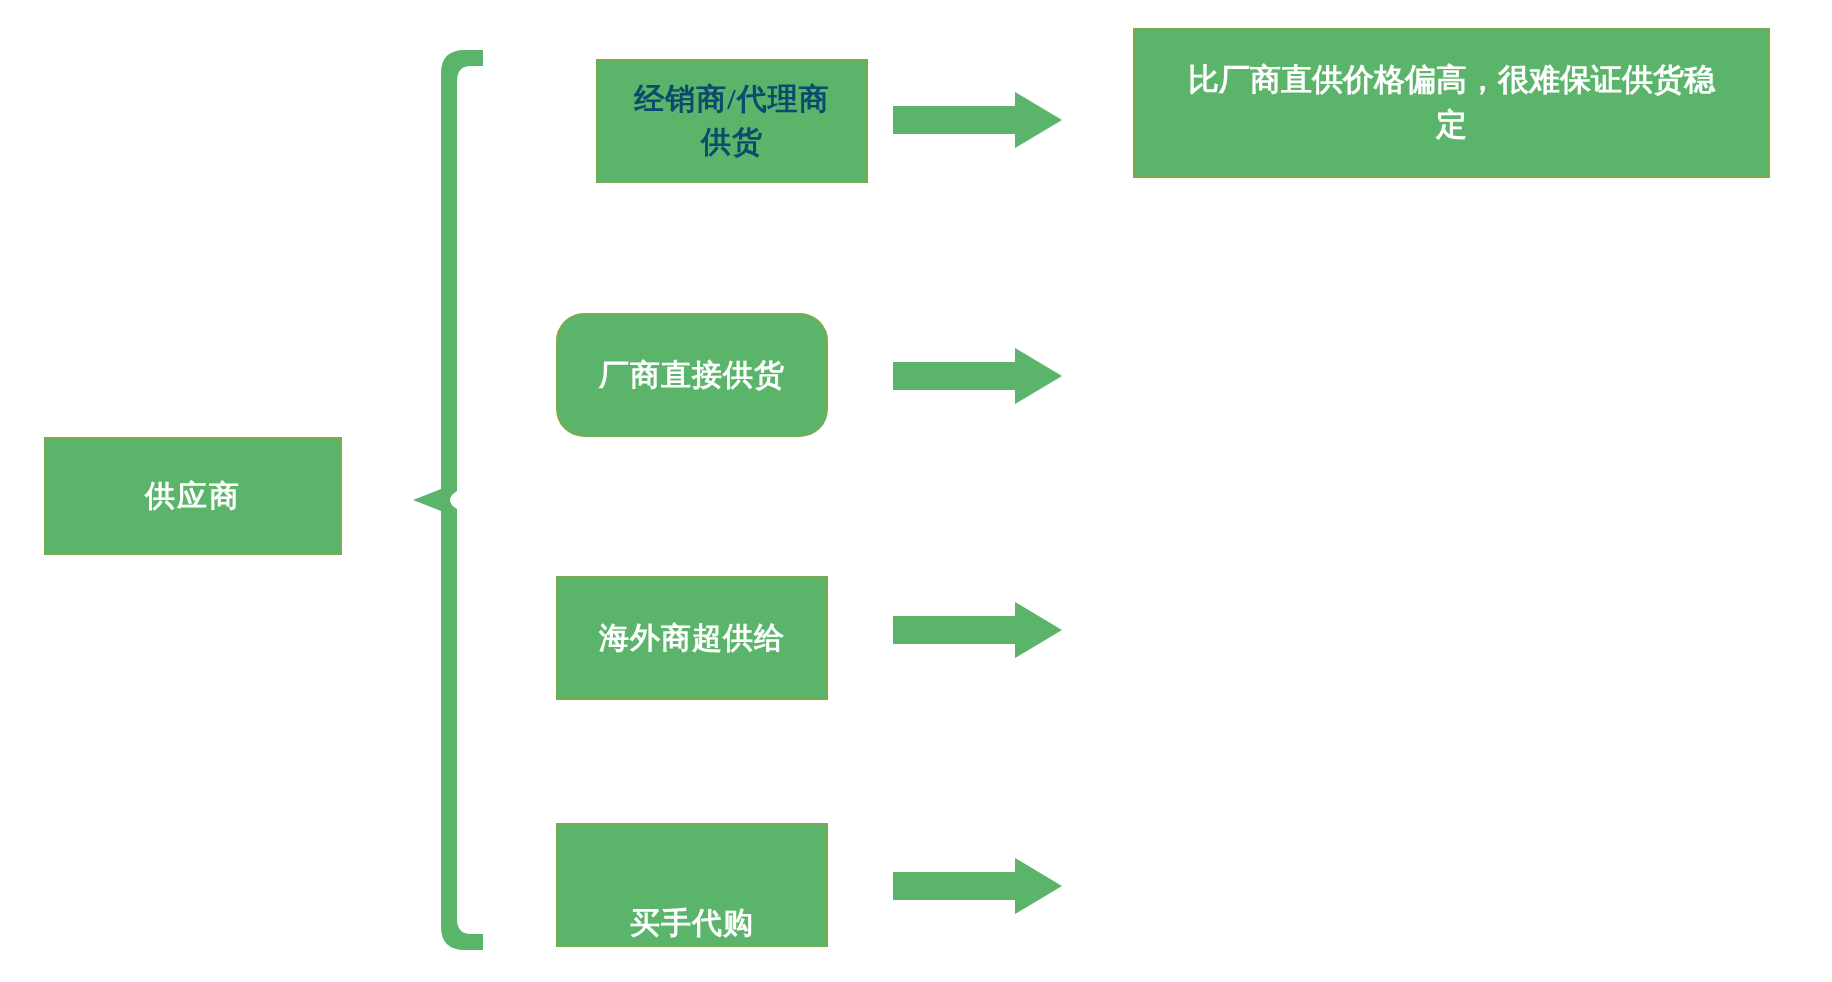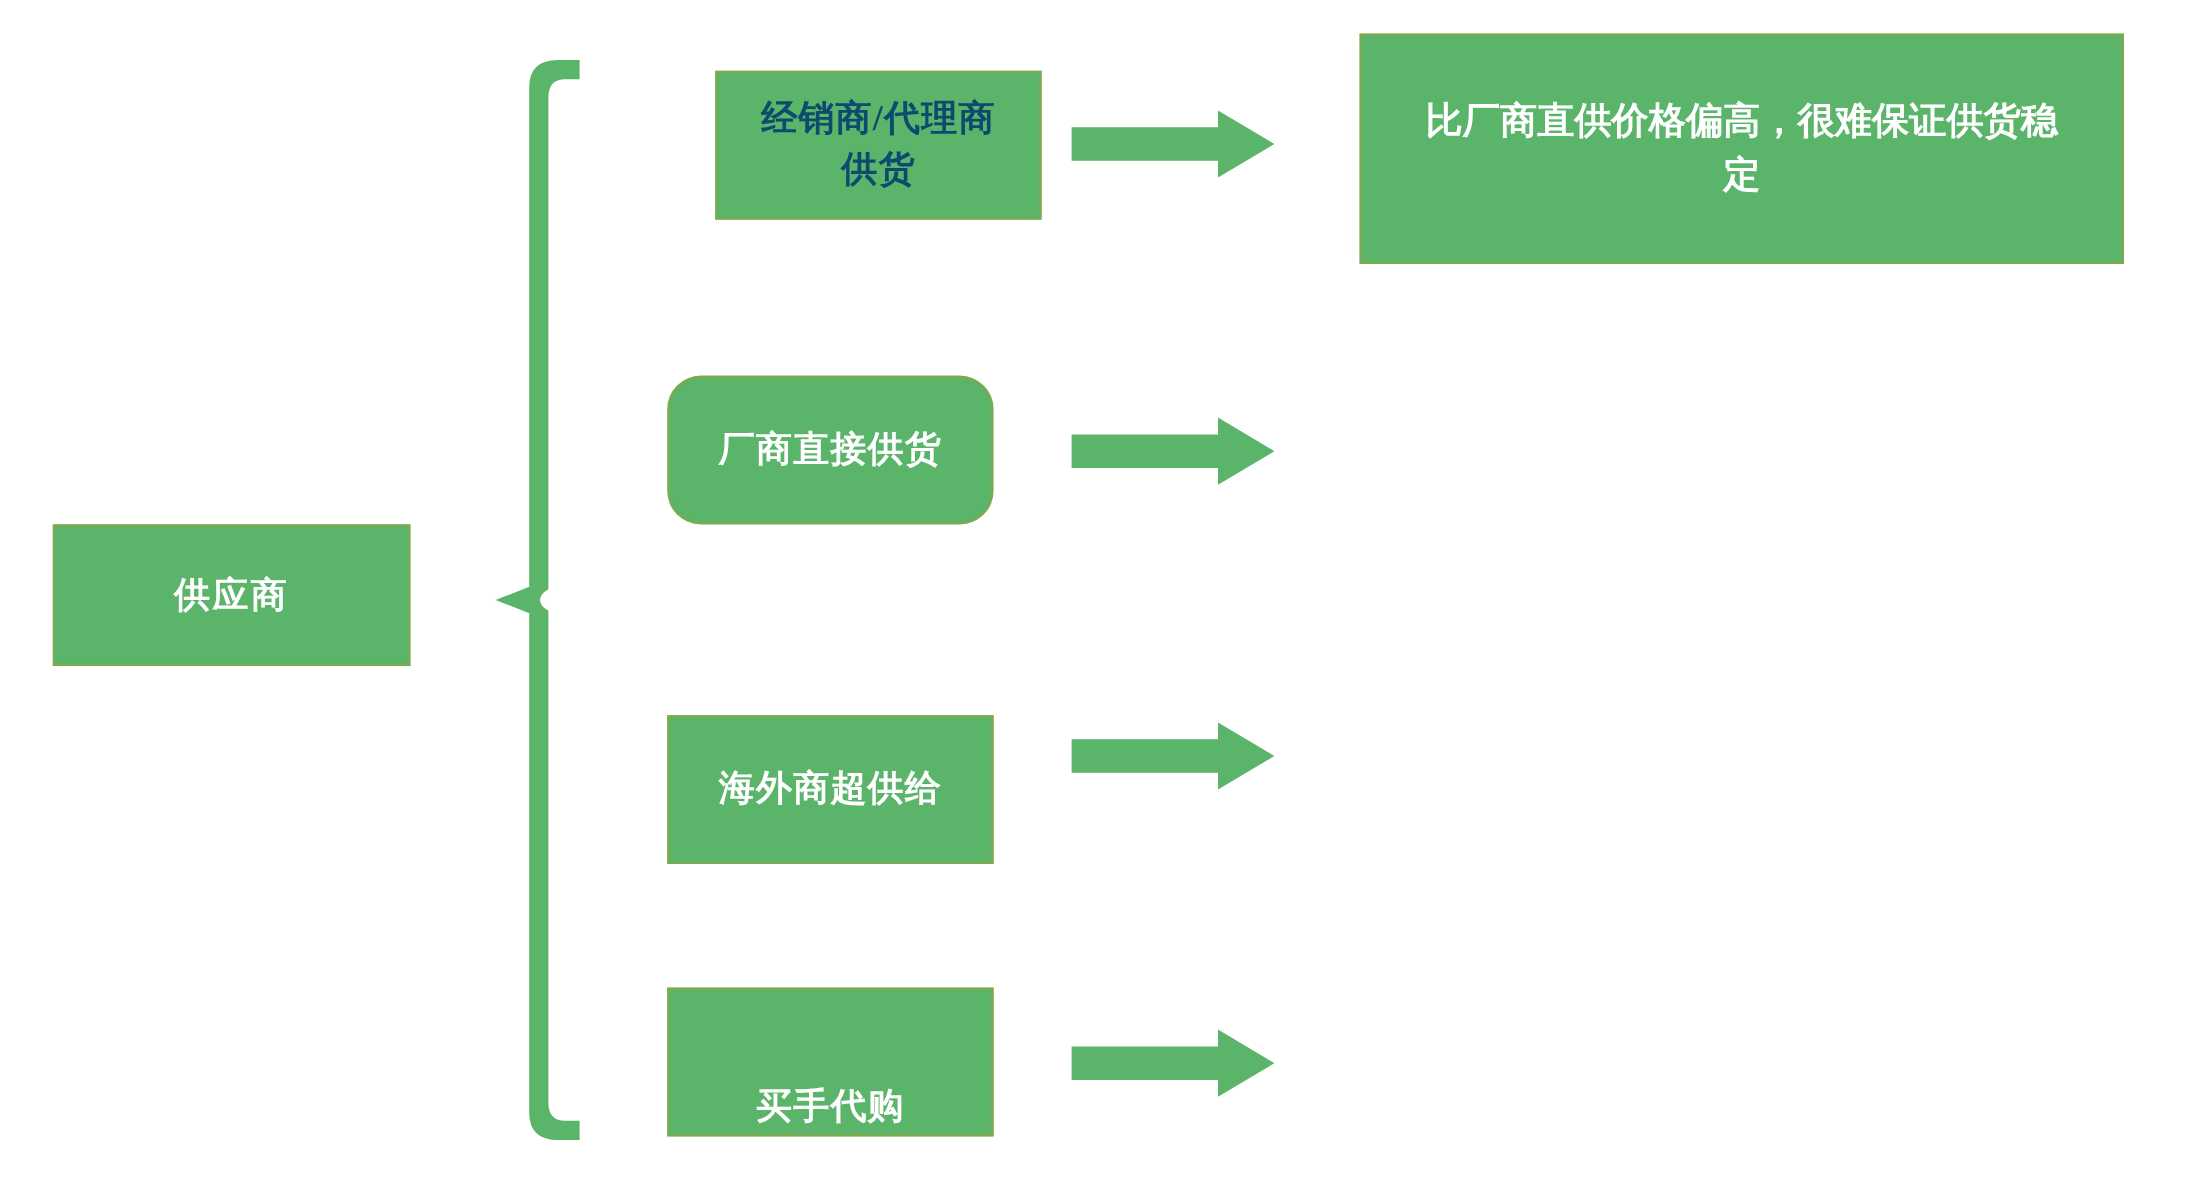--- a/index.html
+++ b/index.html
@@ -36,28 +36,28 @@
   }
   .option-box {
     left: 556px;
     width: 272px; height: 124px;
     font-size: 30px;
     line-height: 1.42;
     letter-spacing: 1px;
   }
   .desc-box {
     left: 1133px;
-    width: 637px; height: 192px;
+    width: 637px; height: 150px;
     font-size: 31px;
     line-height: 1.44;
     padding: 0 14px;
   }
   .opt-1 { top: 59px; }
   .opt-2 { top: 313px; border-radius: 28px; }
-  .opt-3 { top: 596px; }
+  .opt-3 { top: 576px; }
   .opt-4 { top: 823px; }
   .desc-1 { top: 28px; }
   .desc-2 { top: 280px; }
   .desc-3 { top: 535px; }
   .desc-4 { top: 792px; }
   .arrow {
     position: absolute;
     left: 892px;
     width: 172px; height: 58px;
   }

